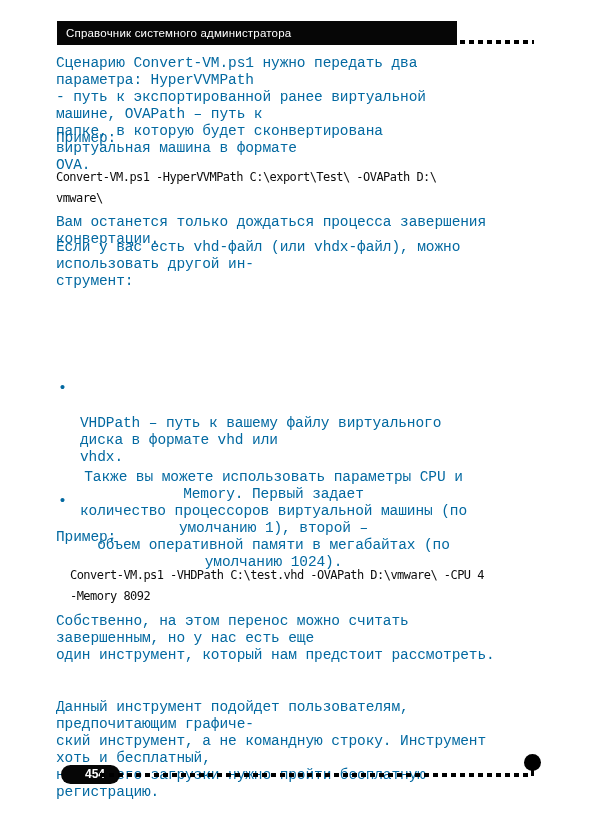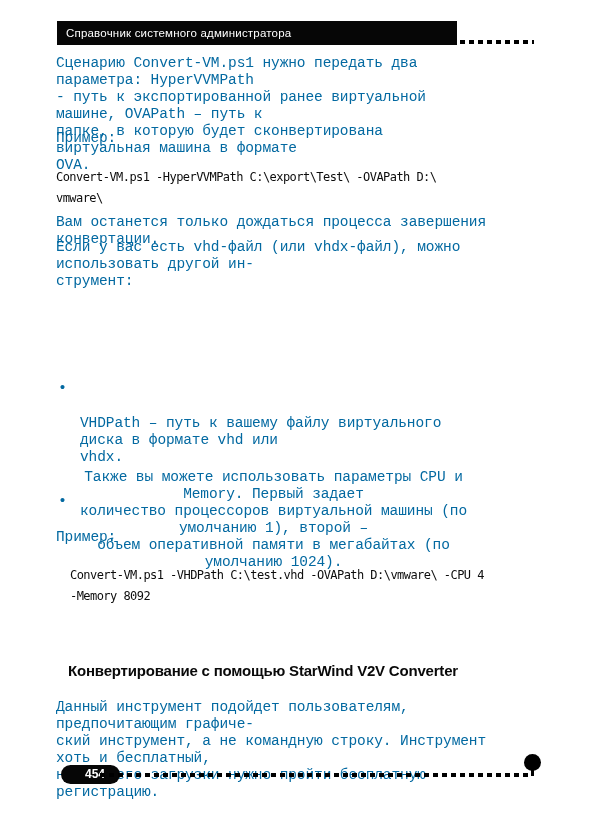--- a/index.html
+++ b/index.html
@@ -86,22 +86,23 @@
 
   <div class="abs serif" style="left:56px;top:469px;width:435px;text-align:center;">Также вы можете использовать параметры CPU и Memory. Первый задает
 количество процессоров виртуальной машины (по умолчанию 1), второй –
 объем оперативной памяти в мегабайтах (по умолчанию 1024).</div>
 
   <div class="abs serif" style="left:56px;top:529px;width:200px;">Пример:</div>
 
   <div class="abs mono" style="left:70px;top:565px;">Convert-VM.ps1 -VHDPath C:\test.vhd -OVAPath D:\vmware\ -CPU 4
 -Memory 8092</div>
 
+  <div class="abs serif" style="left:56px;top:613px;width:440px;">Собственно, на этом перенос можно считать завершенным, но у нас есть еще
+один инструмент, который нам предстоит рассмотреть.</div>
 
-  <div class="abs section-heading">Конвертирование с помощью StarWind V2V Converter</div>
 
   <div class="abs serif" style="left:56px;top:699px;width:435px;">Данный инструмент подойдет пользователям, предпочитающим графиче-
 ский инструмент, а не командную строку. Инструмент хоть и бесплатный,
 но для его загрузки нужно пройти бесплатную регистрацию.</div>
 
   <div class="abs badge">
     <span>454</span>
   </div>
   <div class="abs dash-rule ftr-dash"></div>
   <div class="abs end-dot"></div>

